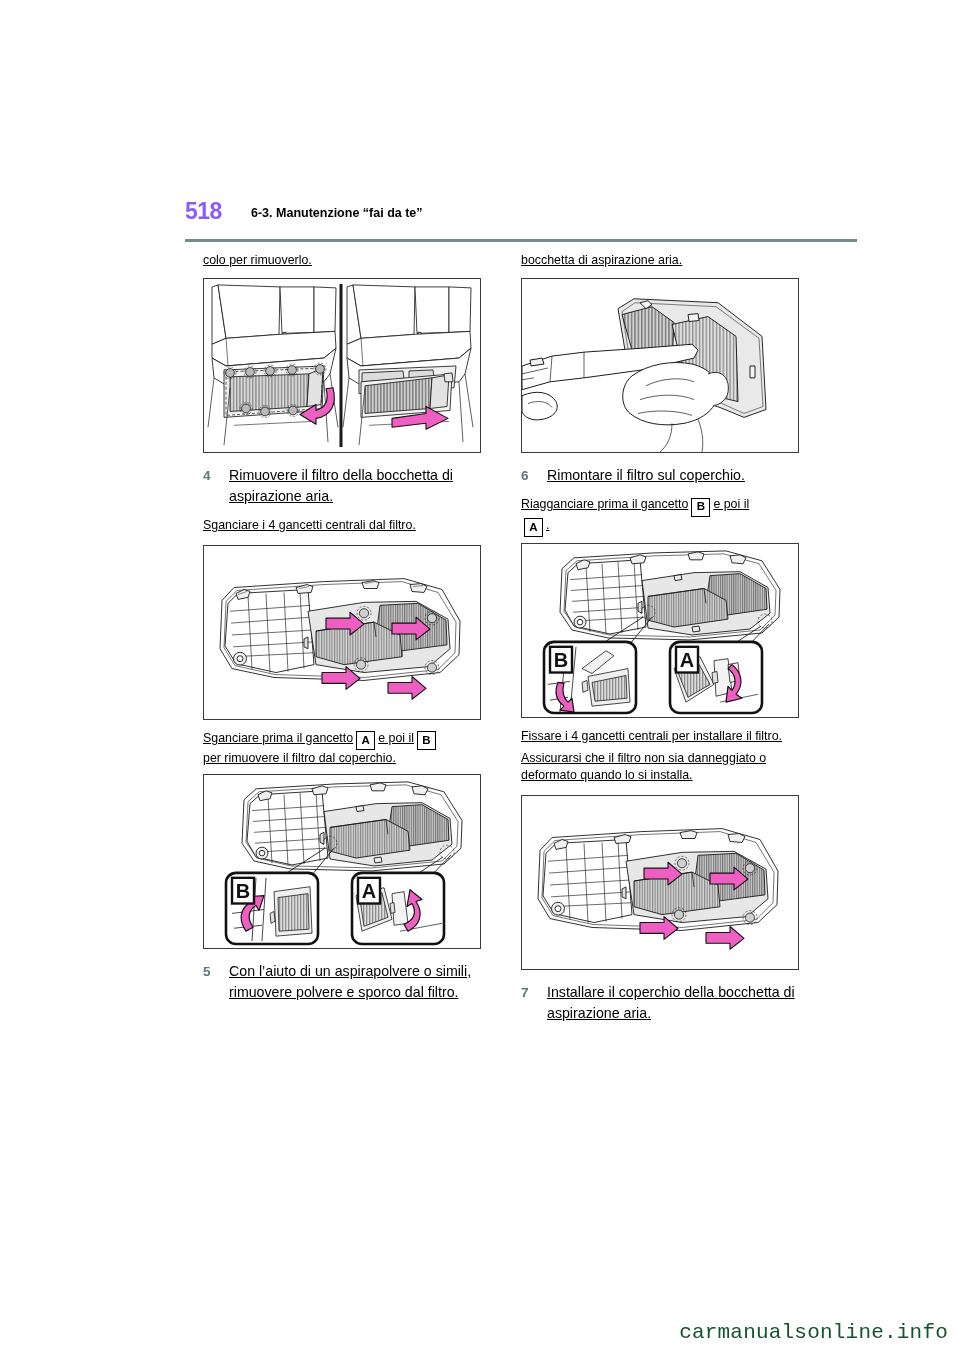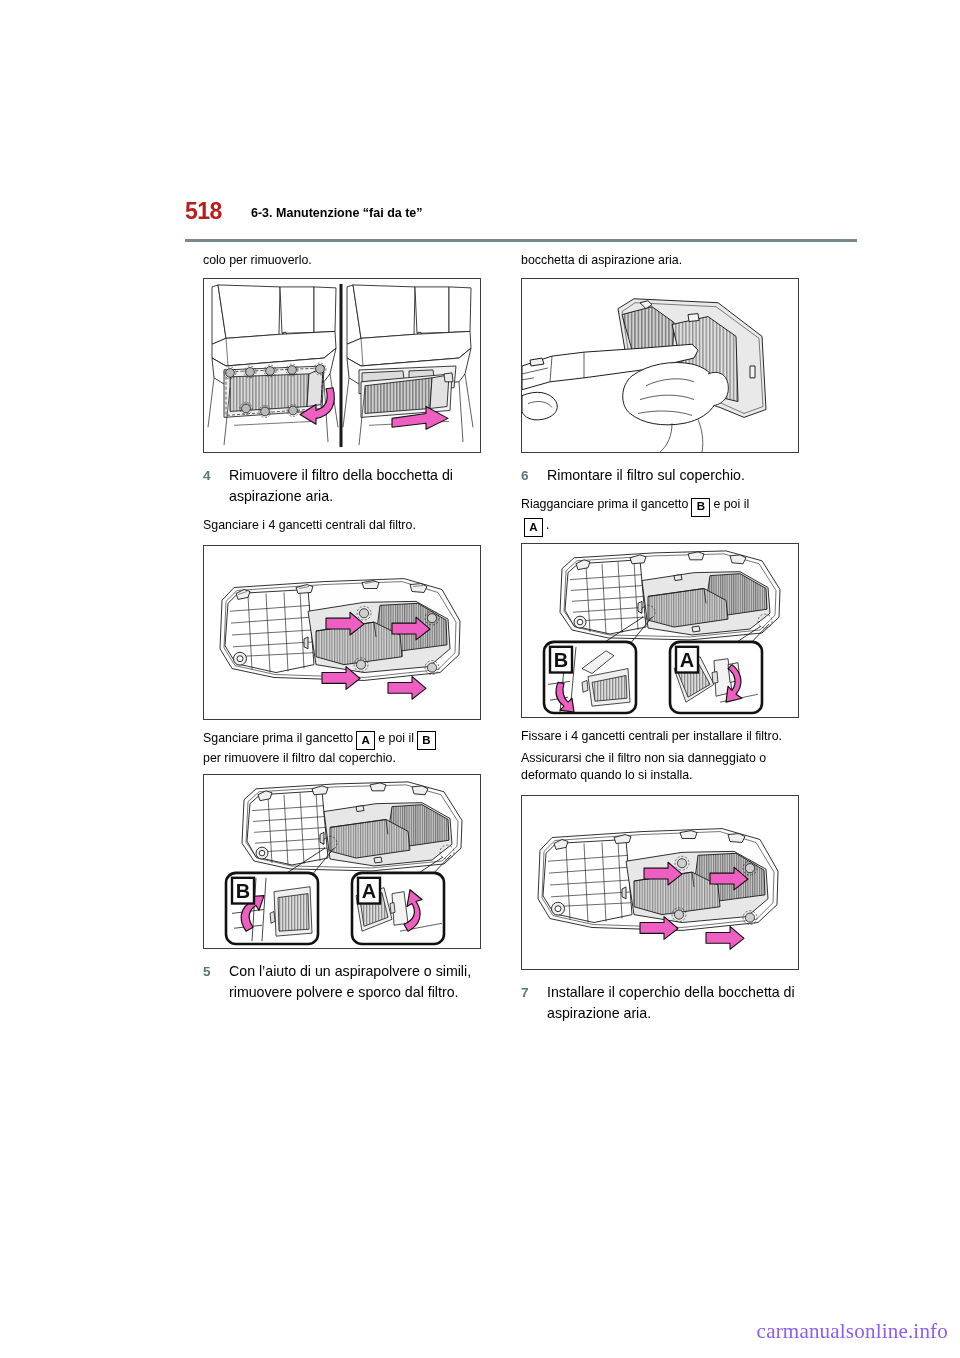--- a/index.html
+++ b/index.html
@@ -24,21 +24,21 @@
     width: 672px;
     height: 42px;
   }
   .page-number {
     position: absolute;
     left: 0;
     top: 0;
     font-size: 23px;
     font-weight: bold;
     letter-spacing: -0.5px;
-    color: #b91c1c;
+    color: #8b5cf6;
   }
   .header-title {
     position: absolute;
     left: 66px;
     top: 8px;
     font-size: 12.5px;
     font-weight: bold;
     color: #000000;
     white-space: nowrap;
   }
@@ -49,20 +49,21 @@
     width: 672px;
     height: 3px;
     background: #76898c;
   }
 
   
   .col {
     position: absolute;
     width: 278px;
     top: 252px;
+    text-decoration: underline;
   }
   .col-left  { left: 203px; }
   .col-right { left: 489px; margin-left: 32px; }
 
   
   .body-text {
     font-size: 12.4px;
     line-height: 17px;
     color: #000;
     margin: 0 0 0 0;
@@ -120,23 +121,23 @@
     overflow: hidden;
   }
   .figure svg { display: block; width: 100%; height: 100%; }
 
   
   .watermark {
     position: absolute;
     right: 12px;
     bottom: 14px;
     font-size: 21px;
-    color: #8b5cf6;
+    color: #14532d;
     letter-spacing: 0.2px;
-    font-family: Liberation Serif, serif;
+    font-family: Liberation Mono, monospace;
   }
 </style>
 </head>
 <body>
 
 <div class="page-header">
   <div class="page-number">518</div>
   <div class="header-title">6-3. Manutenzione “fai da te”</div>
 </div>
 <div class="header-rule"></div>

